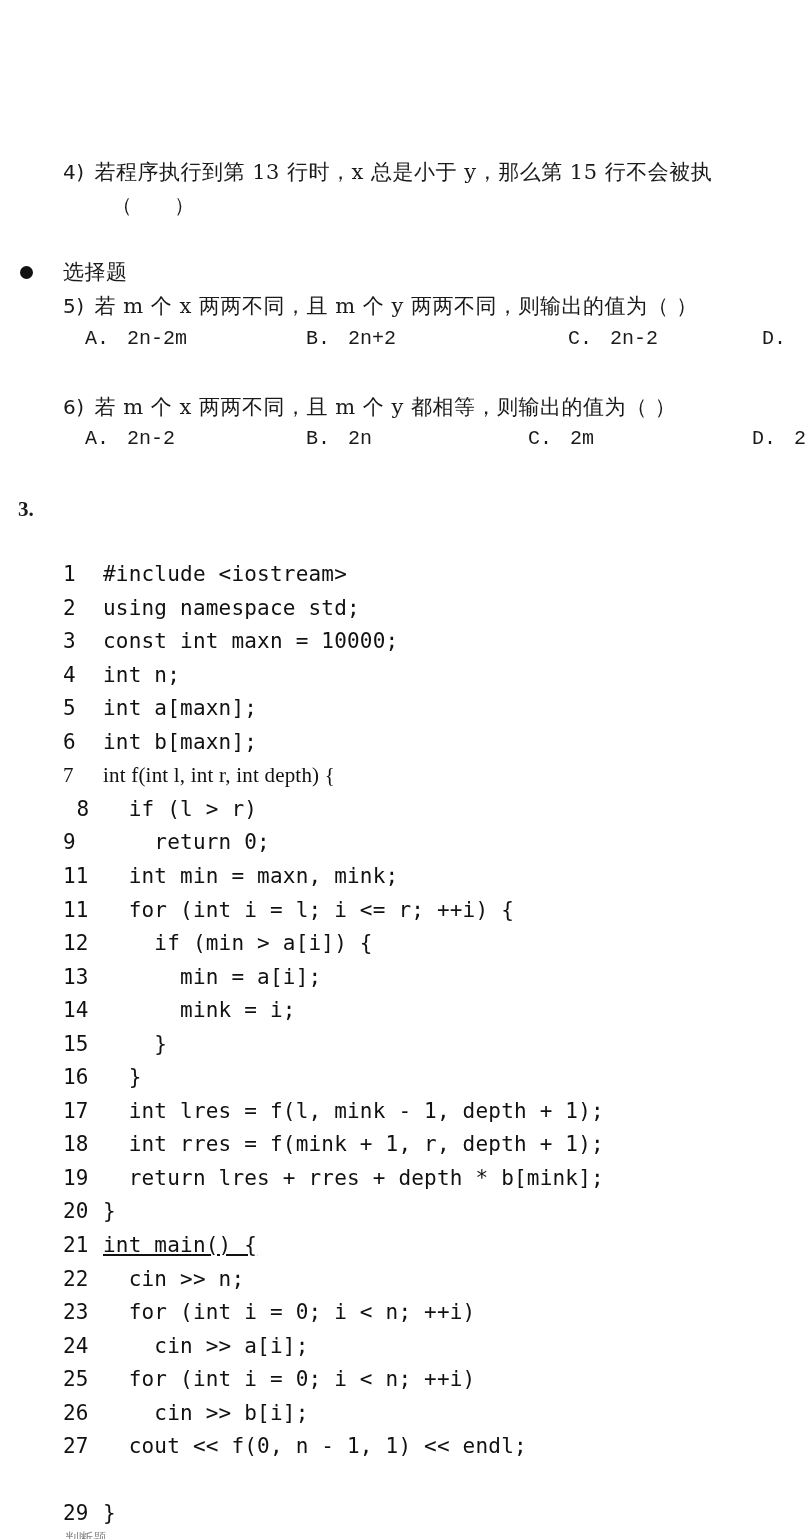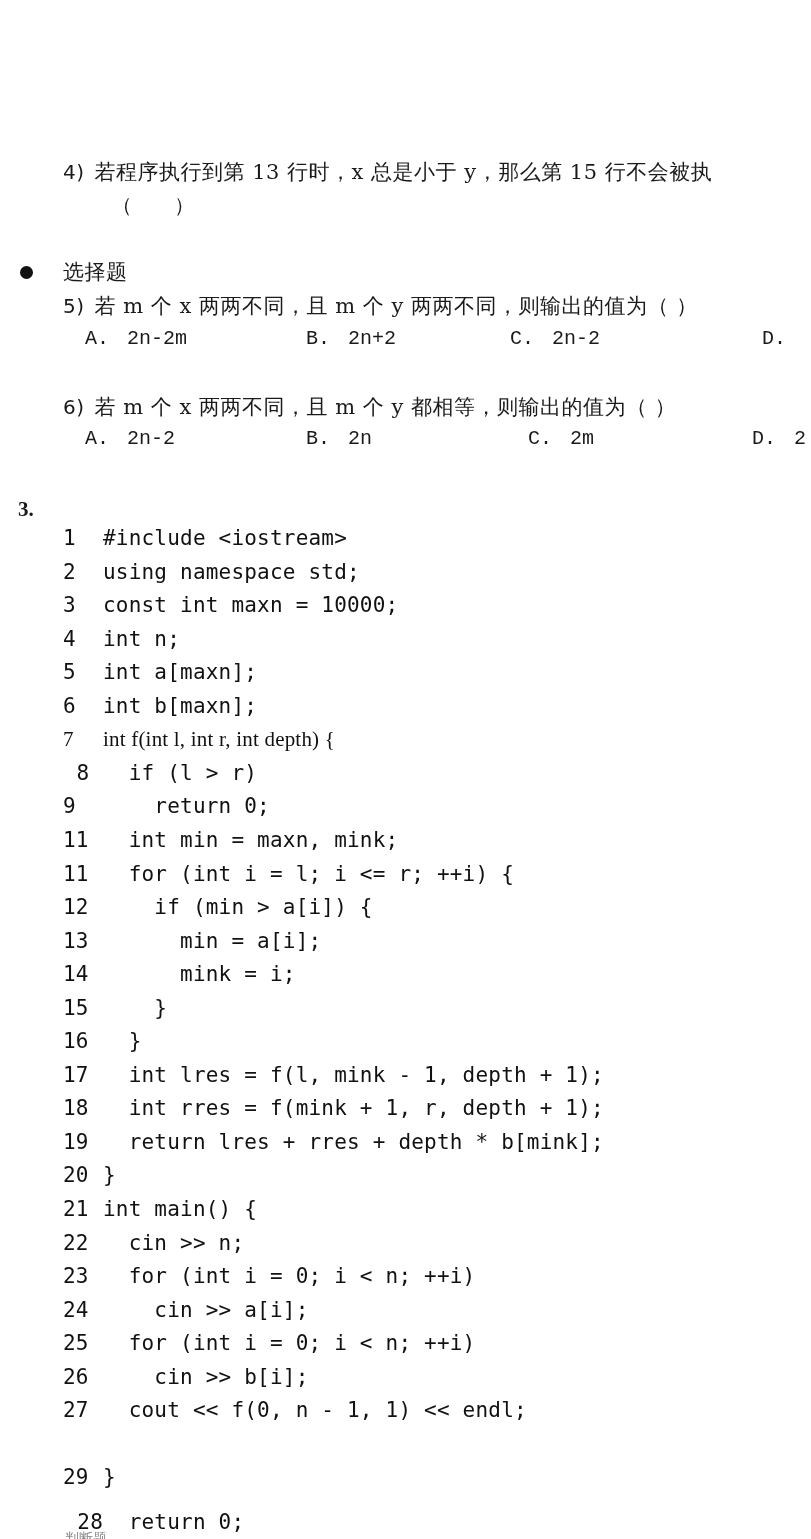--- a/index.html
+++ b/index.html
@@ -15,20 +15,21 @@
     .opt-label { font-family: "Liberation Mono", monospace; font-size: 20px; }
     .opt-val { font-family: "Liberation Mono", monospace; font-size: 20px; margin-left: 18px; }
     .bullet {
       width: 13px; height: 13px; border-radius: 50%; background: #111;
     }
     .section-num { font-family: "Liberation Serif", serif; font-weight: bold; font-size: 21px; }
     .code-line {
       position: absolute; left: 63px; height: 33px; white-space: pre;
       font-family: "DejaVu Sans Mono", monospace; font-size: 21px; color: #111;
       letter-spacing: 0.2px;
+      margin-top: 36px;
     }
     .ln { display: inline-block; width: 40px; }
     .cut-off-footer { font-size: 14px; color: #888; filter: blur(0.6px); }
   </style>
 </head>
 <body>
 
 <div class="abs q-text" style="left:63px; top:158px;">
   <span class="qnum">4)</span><span>若程序执行到第 13 行时，x 总是小于 y，那么第 15 行不会被执</span>
 </div>
@@ -39,21 +40,21 @@
 
 <div class="abs q-text" style="left:63px; top:292px;">
   <span class="qnum">5)</span><span>若 m 个 x 两两不同，且 m 个 y 两两不同，则输出的值为（ ）</span>
 </div>
 <div class="abs" style="left:85px; top:327px;">
   <span class="opt-label">A.</span><span class="opt-val">2n-2m</span>
 </div>
 <div class="abs" style="left:306px; top:327px;">
   <span class="opt-label">B.</span><span class="opt-val">2n+2</span>
 </div>
-<div class="abs" style="left:510px; top:327px;">
+<div class="abs" style="left:568px; top:327px;">
   <span class="opt-label">C.</span><span class="opt-val">2n-2</span>
 </div>
 <div class="abs" style="left:762px; top:327px;">
   <span class="opt-label">D.</span><span class="opt-val"></span>
 </div>
 
 <div class="abs q-text" style="left:63px; top:393px;">
   <span class="qnum">6)</span><span>若 m 个 x 两两不同，且 m 个 y 都相等，则输出的值为（ ）</span>
 </div>
 <div class="abs" style="left:85px; top:427px;">
@@ -85,21 +86,21 @@
     <div class="code-line" style="top: 861.5px;"><span class="ln">11</span><span>  for (int i = l; i &lt;= r; ++i) {</span></div>
     <div class="code-line" style="top: 895.05px;"><span class="ln">12</span><span>    if (min &gt; a[i]) {</span></div>
     <div class="code-line" style="top: 928.6px;"><span class="ln">13</span><span>      min = a[i];</span></div>
     <div class="code-line" style="top: 962.15px;"><span class="ln">14</span><span>      mink = i;</span></div>
     <div class="code-line" style="top: 995.7px;"><span class="ln">15</span><span>    }</span></div>
     <div class="code-line" style="top: 1029.25px;"><span class="ln">16</span><span>  }</span></div>
     <div class="code-line" style="top: 1062.8px;"><span class="ln">17</span><span>  int lres = f(l, mink - 1, depth + 1);</span></div>
     <div class="code-line" style="top: 1096.35px;"><span class="ln">18</span><span>  int rres = f(mink + 1, r, depth + 1);</span></div>
     <div class="code-line" style="top: 1129.9px;"><span class="ln">19</span><span>  return lres + rres + depth * b[mink];</span></div>
     <div class="code-line" style="top: 1163.45px;"><span class="ln">20</span><span>}</span></div>
-    <div class="code-line" style="top: 1197px;"><span class="ln">21</span><span>int main() {</span></div>
+    <div class="code-line" style="top: 1197px; text-decoration: underline;"><span class="ln">21</span><span>int main() {</span></div>
     <div class="code-line" style="top: 1230.55px;"><span class="ln">22</span><span>  cin &gt;&gt; n;</span></div>
     <div class="code-line" style="top: 1264.1px;"><span class="ln">23</span><span>  for (int i = 0; i &lt; n; ++i)</span></div>
     <div class="code-line" style="top: 1297.65px;"><span class="ln">24</span><span>    cin &gt;&gt; a[i];</span></div>
     <div class="code-line" style="top: 1331.2px;"><span class="ln">25</span><span>  for (int i = 0; i &lt; n; ++i)</span></div>
     <div class="code-line" style="top: 1364.75px;"><span class="ln">26</span><span>    cin &gt;&gt; b[i];</span></div>
     <div class="code-line" style="top: 1398.3px;"><span class="ln">27</span><span>  cout &lt;&lt; f(0, n - 1, 1) &lt;&lt; endl;</span></div>
     <div class="code-line" style="top: 1510px; text-align: right;"><span class="ln">28</span><span>  return 0;</span></div>
     <div class="code-line" style="top: 1465.4px;"><span class="ln">29</span><span>}</span></div>
   </div>
 

